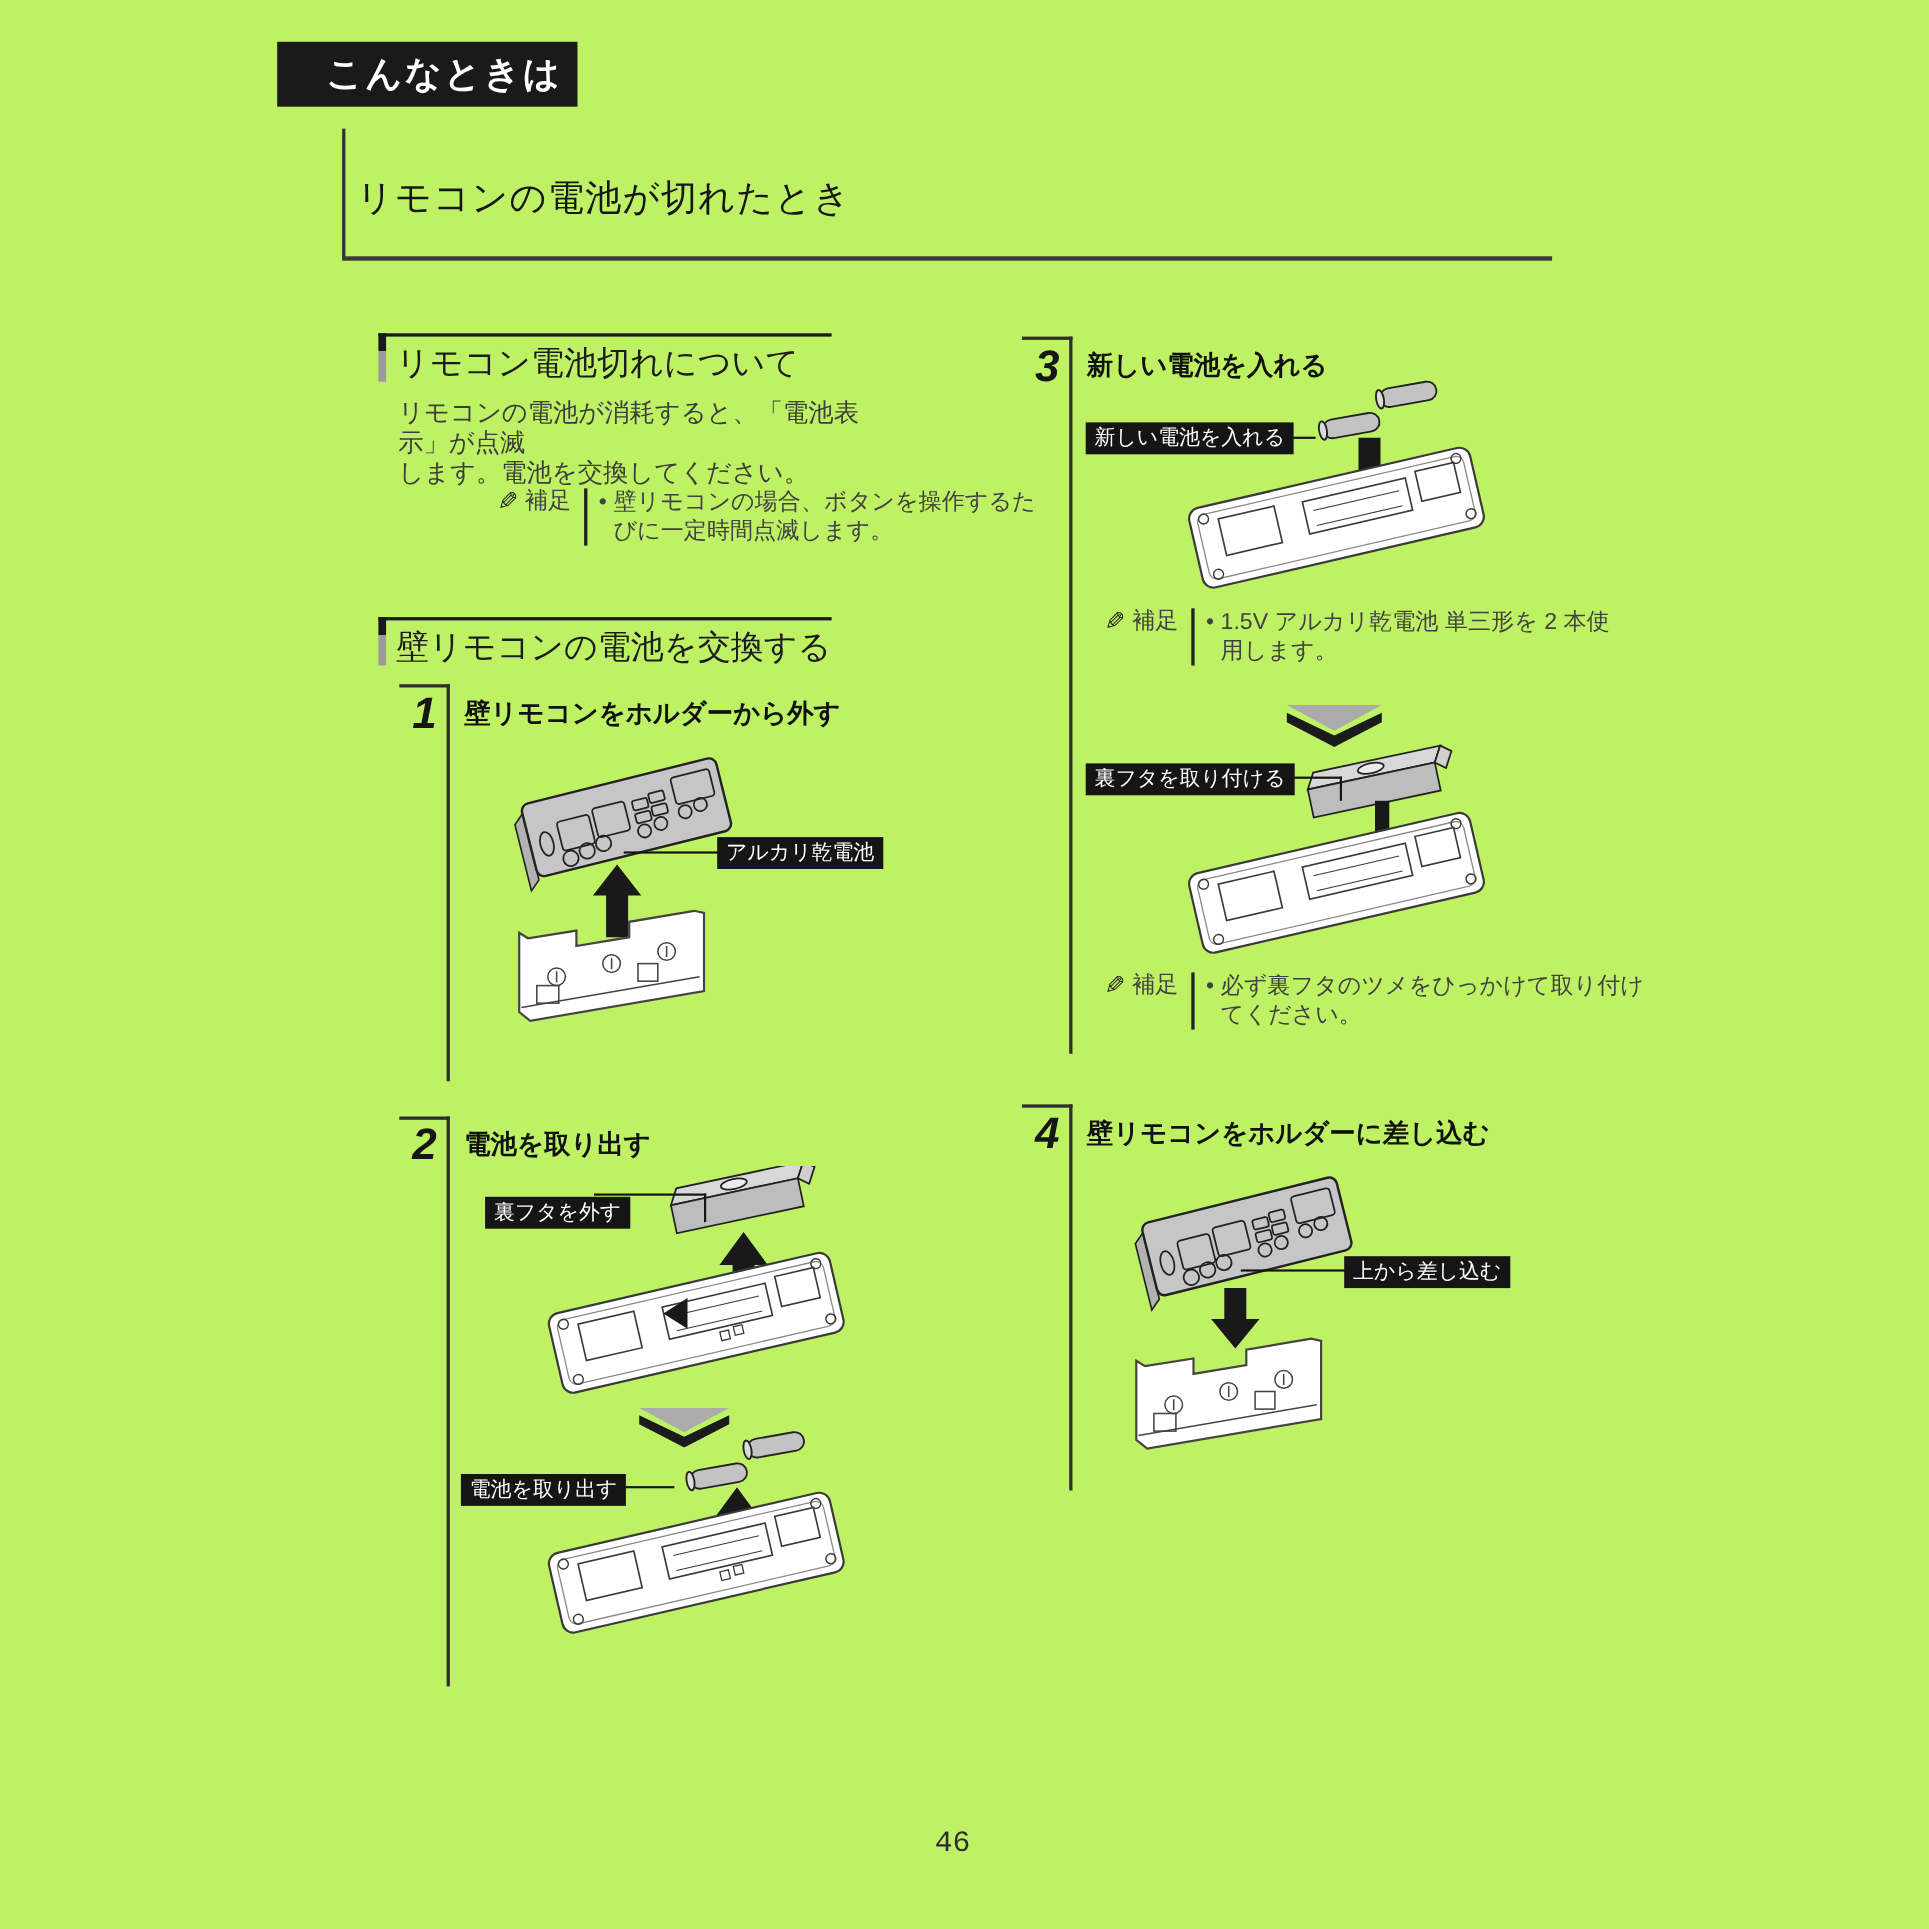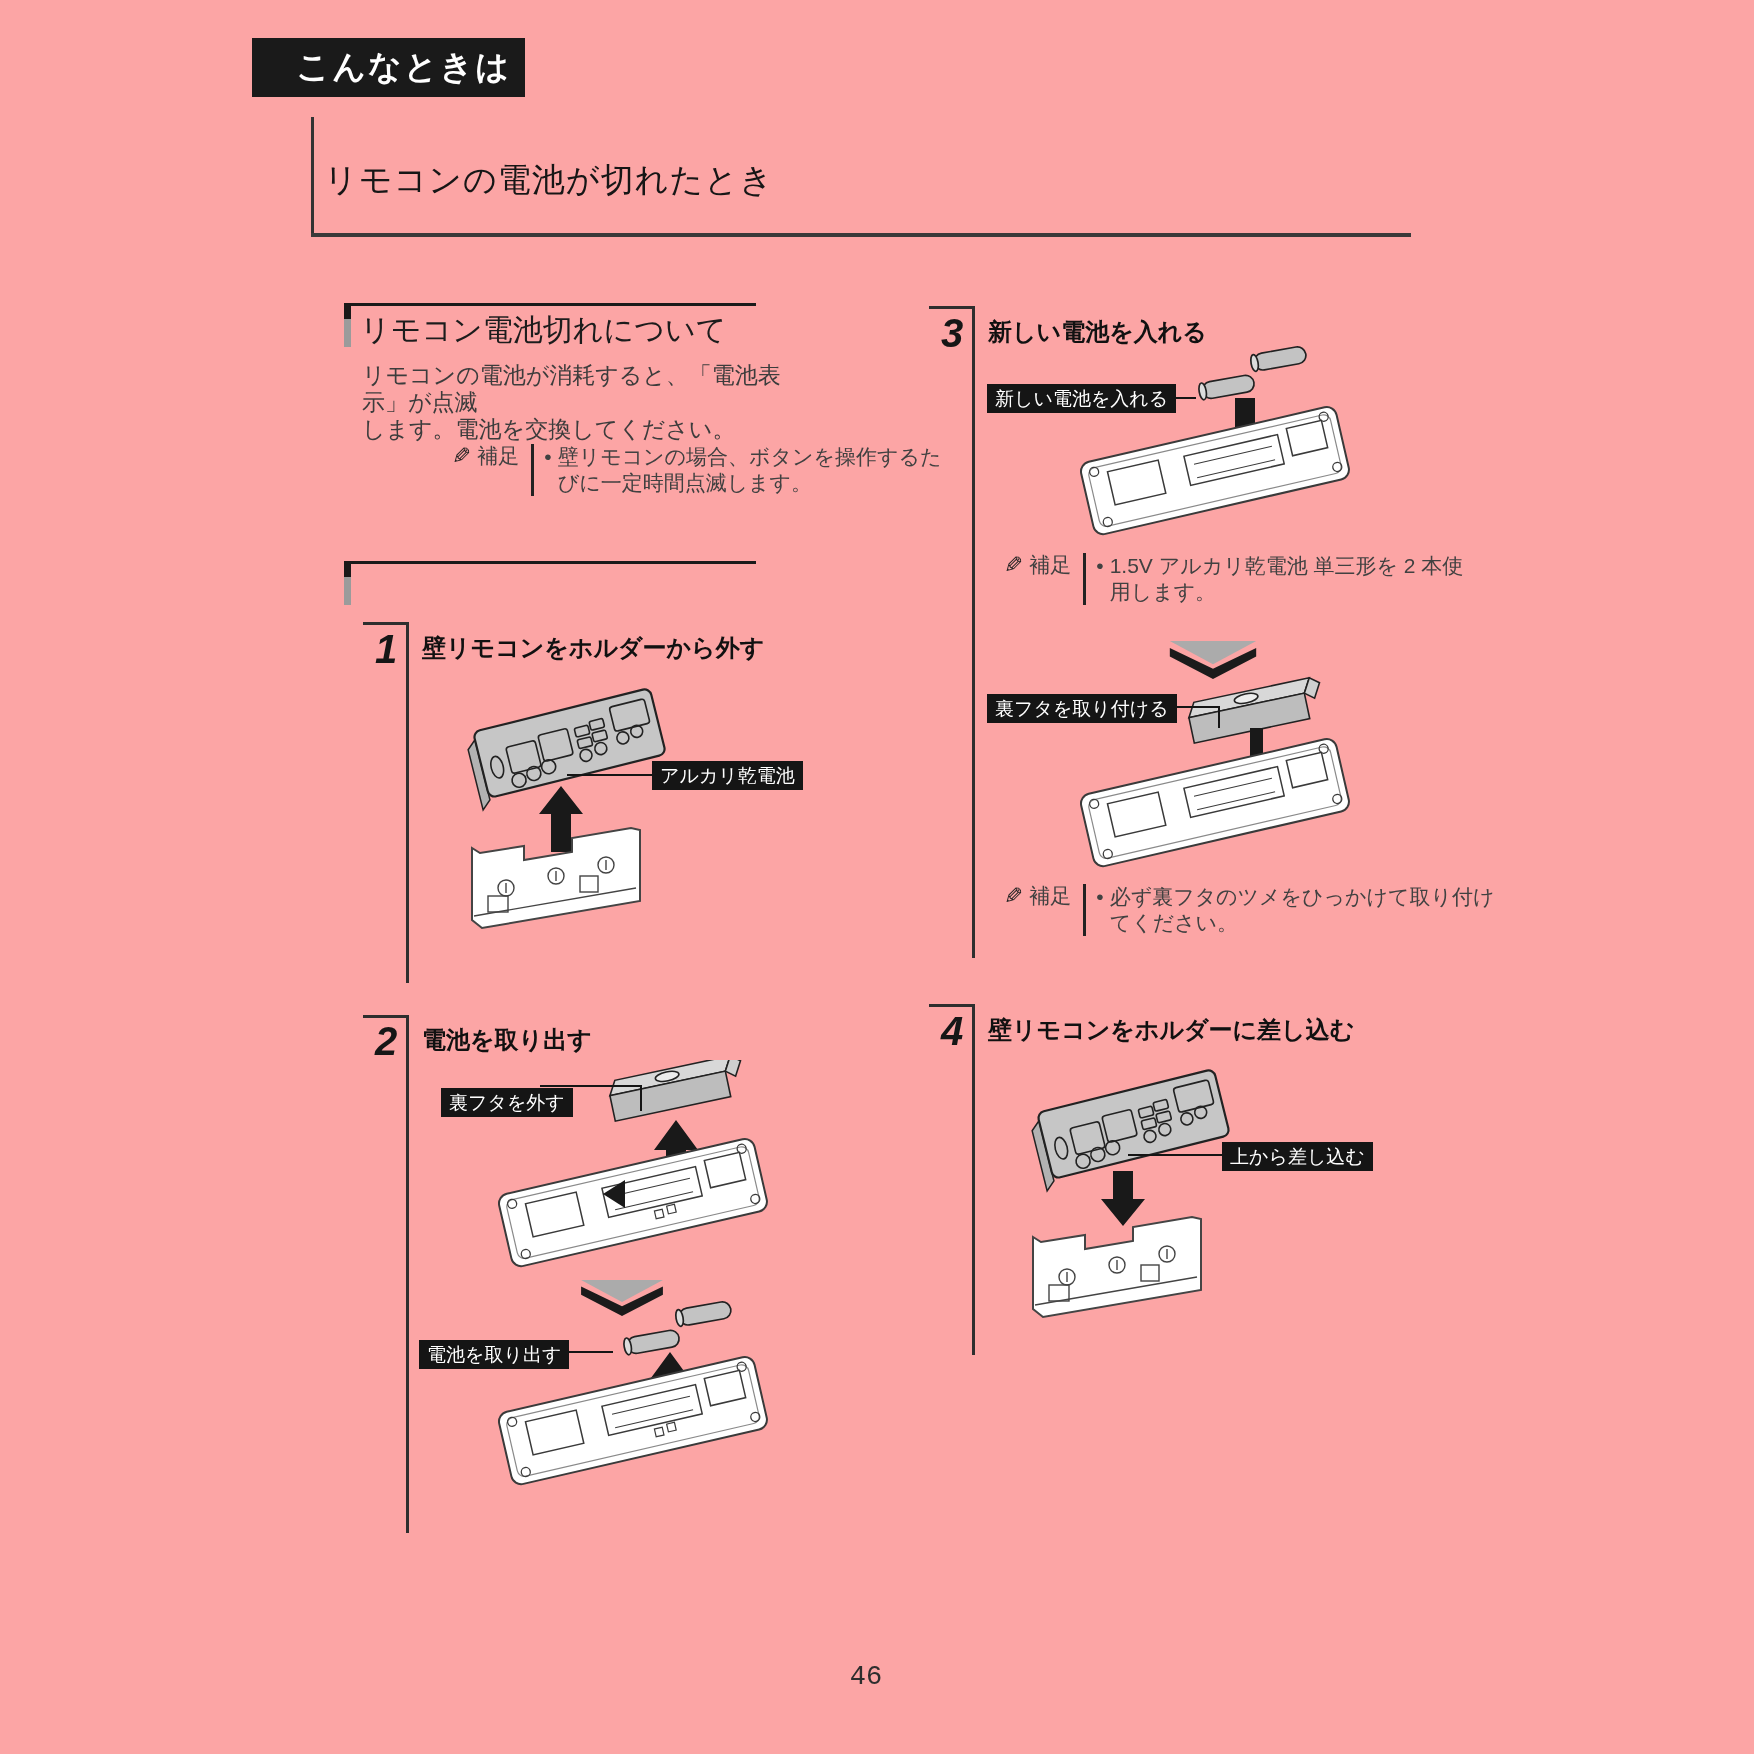--- a/index.html
+++ b/index.html
@@ -1,17 +1,17 @@
 <!DOCTYPE html>
 <html><head>
 <meta charset="utf-8">
 <style>
   html,body{margin:0;padding:0;background:#ffffff;}
   #page{
-    position:relative;width:1754px;height:1754px;background:#fca5a5;overflow:hidden;
+    position:relative;width:1754px;height:1754px;background:#bef264;overflow:hidden;
     font-family:"Liberation Sans","DejaVu Sans",sans-serif;color:#222;
   }
   .abs{position:absolute;}
   
   .tagbox{background:#1a1a1a;color:#ffffff;display:flex;align-items:center;justify-content:flex-end;
     font-weight:bold;font-size:33px;padding-right:14px;letter-spacing:2px;box-sizing:border-box;}
   .vline{background:#333333;}
   .page-title{font-size:33px;color:#161616;letter-spacing:1px;white-space:nowrap;}
   .hrule{background:#3a3a3a;}
   
@@ -60,20 +60,21 @@
     <span class="note-pencil">✎</span>
     <span class="note-label">補足</span>
     <span class="note-div"></span>
     <span class="note-bullet">•</span>
     <div class="note-text">壁リモコンの場合、ボタンを操作するた
 びに一定時間点滅します。</div>
   </div>
 
   <div class="abs sec-border" style="left:344px;top:561px;width:412px;"></div>
   <div class="abs sec-bar" style="left:344px;top:561px;height:44px;"></div>
+  <div class="abs sec-title" style="left:360px;top:568px;">壁リモコンの電池を交換する</div>
 
   <div class="abs rail" style="left:363px;top:622px;width:46px;height:361px;"></div>
   <div class="abs step-num" style="left:365px;top:627px;">1</div>
   <div class="abs step-title" style="left:422px;top:632px;">壁リモコンをホルダーから外す</div>
 
   <svg class="abs" style="left:440px;top:680px;" width="360" height="270" viewBox="0 0 360 270">
     <g transform="translate(33,52) rotate(-14)" stroke="#222">
       <polygon points="-9,16 0,8 0,70 -9,78" fill="#b2b2b2" stroke-width="1.5"></polygon>
       <rect x="0" y="0" width="182" height="68" rx="7" fill="#c6c6c6" stroke-width="2.2"></rect>
       <g fill="none" stroke-width="1.6">

